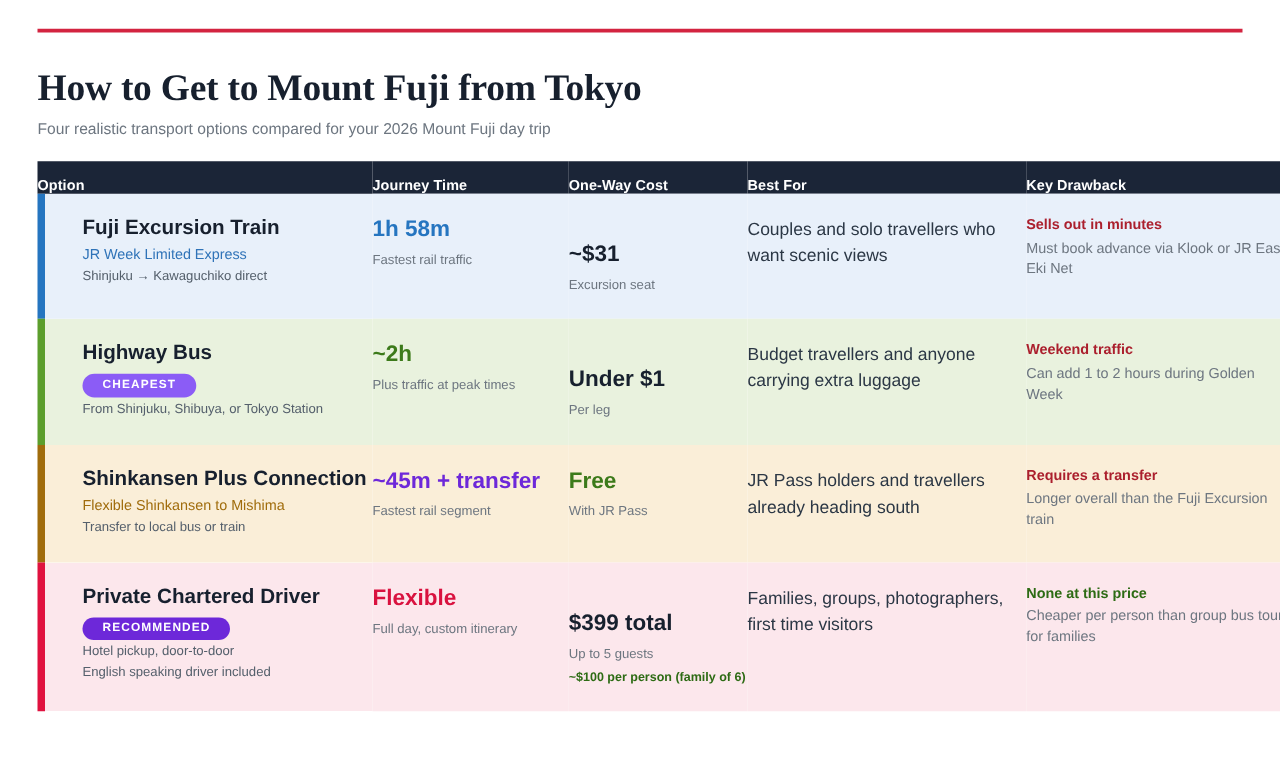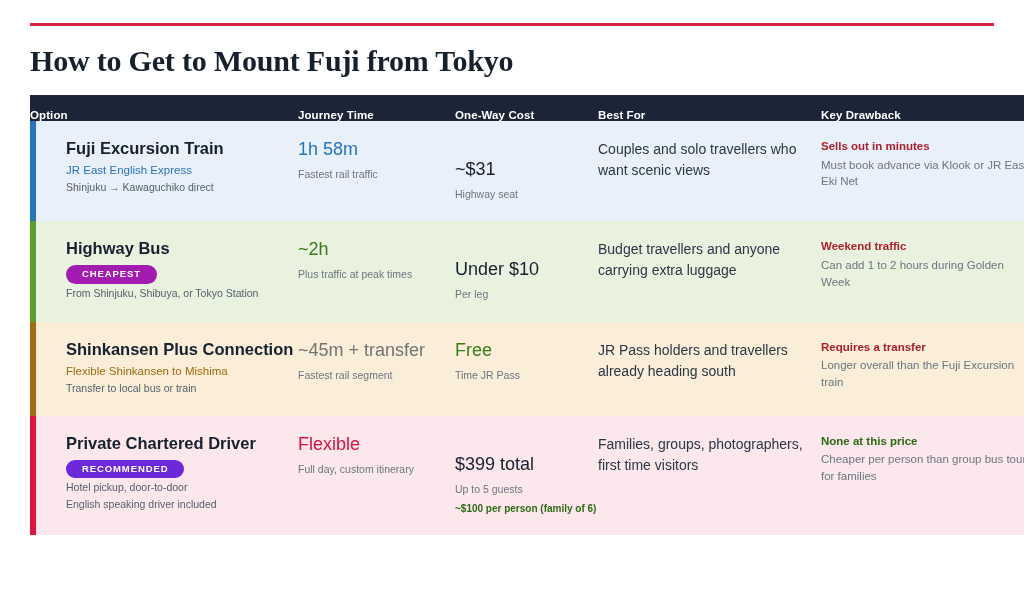--- a/index.html
+++ b/index.html
@@ -26,21 +26,21 @@
   
   .top-rule {
     height: 3px;
     background: #d32440;
     margin-top: 23px;
     margin-bottom: 0;
   }
 
   
   .page-header {
-    padding-top: 18px;
+    padding-top: 28px;
   }
   .page-title {
     font-family: "Liberation Serif", serif;
     font-size: 30px;
     font-weight: bold;
     letter-spacing: -0.2px;
     color: #17202e;
     margin: 0;
     line-height: 1.1;
   }
@@ -121,39 +121,39 @@
     display: inline-block;
     margin-top: 7px;
     padding: 4px 16px 5px 16px;
     border-radius: 999px;
     color: #ffffff;
     font-size: 9.5px;
     font-weight: bold;
     letter-spacing: 0.9px;
     line-height: 1;
   }
-  .badge.green { background: #a21caf; }
+  .badge.green { background: #8b5cf6; }
   .badge.red   { background: #6d28d9; }
 
   .opt-notes {
     margin-top: 1px;
     font-size: 10.5px;
     color: #55606c;
     line-height: 1.55;
   }
 
   .big {
     font-size: 18px;
-    font-weight: normal;
+    font-weight: bold;
     line-height: 1.12;
     white-space: nowrap;
   }
   .big.blue    { color: #2575c0; }
   .big.green   { color: #3c7a1a; }
-  .big.brown   { color: #737373; }
+  .big.brown   { color: #6d28d9; }
   .big.dark    { color: #17202e; margin-top: 20px; }
   .big.crimson { color: #d9123f; }
 
   .small-note {
     font-size: 10.5px;
     color: #6d7680;
     margin-top: 8px;
     line-height: 1.35;
   }
   .green-note {
@@ -187,50 +187,51 @@
 </style>
 </head>
 <body>
 
 <div class="page">
 
   <div class="top-rule"></div>
 
   <div class="page-header">
     <h1 class="page-title">How to Get to Mount Fuji from Tokyo</h1>
+    <p class="page-subtitle">Four realistic transport options compared for your 2026 Mount Fuji day trip</p>
   </div>
 
   <div class="table-wrap">
     <table class="compare">
       <thead>
         <tr>
           <th class="c-option">Option</th>
           <th class="c-time">Journey Time</th>
           <th class="c-cost">One-Way Cost</th>
           <th class="c-best">Best For</th>
           <th class="c-draw">Key Drawback</th>
         </tr>
       </thead>
       <tbody>
 
         <tr class="row-train">
           <td class="c-option">
             <div class="opt-name">Fuji Excursion Train</div>
-            <div class="opt-sub blue">JR East English Express</div>
+            <div class="opt-sub blue">JR Week Limited Express</div>
             <div class="opt-notes">
               <div>Shinjuku → Kawaguchiko direct</div>
             </div>
           </td>
           <td class="c-time">
             <div class="big blue">1h 58m</div>
             <div class="small-note">Fastest rail traffic</div>
           </td>
           <td class="c-cost">
             <div class="big dark">~$31</div>
-            <div class="small-note">Highway seat</div>
+            <div class="small-note">Excursion seat</div>
           </td>
           <td class="c-best">
             <div class="best-text">Couples and solo travellers who want scenic views</div>
           </td>
           <td class="c-draw">
             <div class="draw-title red">Sells out in minutes</div>
             <div class="draw-body">Must book advance via Klook or JR East Eki Net</div>
           </td>
         </tr>
 
@@ -240,21 +241,21 @@
             <div class="badge green">CHEAPEST</div>
             <div class="opt-notes">
               <div>From Shinjuku, Shibuya, or Tokyo Station</div>
             </div>
           </td>
           <td class="c-time">
             <div class="big green">~2h</div>
             <div class="small-note">Plus traffic at peak times</div>
           </td>
           <td class="c-cost">
-            <div class="big dark">Under $10</div>
+            <div class="big dark">Under $1</div>
             <div class="small-note">Per leg</div>
           </td>
           <td class="c-best">
             <div class="best-text">Budget travellers and anyone carrying extra luggage</div>
           </td>
           <td class="c-draw">
             <div class="draw-title red">Weekend traffic</div>
             <div class="draw-body">Can add 1 to 2 hours during Golden Week</div>
           </td>
         </tr>
@@ -266,21 +267,21 @@
             <div class="opt-notes">
               <div>Transfer to local bus or train</div>
             </div>
           </td>
           <td class="c-time">
             <div class="big brown">~45m + transfer</div>
             <div class="small-note">Fastest rail segment</div>
           </td>
           <td class="c-cost">
             <div class="big green">Free</div>
-            <div class="small-note">Time JR Pass</div>
+            <div class="small-note">With JR Pass</div>
           </td>
           <td class="c-best">
             <div class="best-text">JR Pass holders and travellers already heading south</div>
           </td>
           <td class="c-draw">
             <div class="draw-title red">Requires a transfer</div>
             <div class="draw-body">Longer overall than the Fuji Excursion train</div>
           </td>
         </tr>
 

